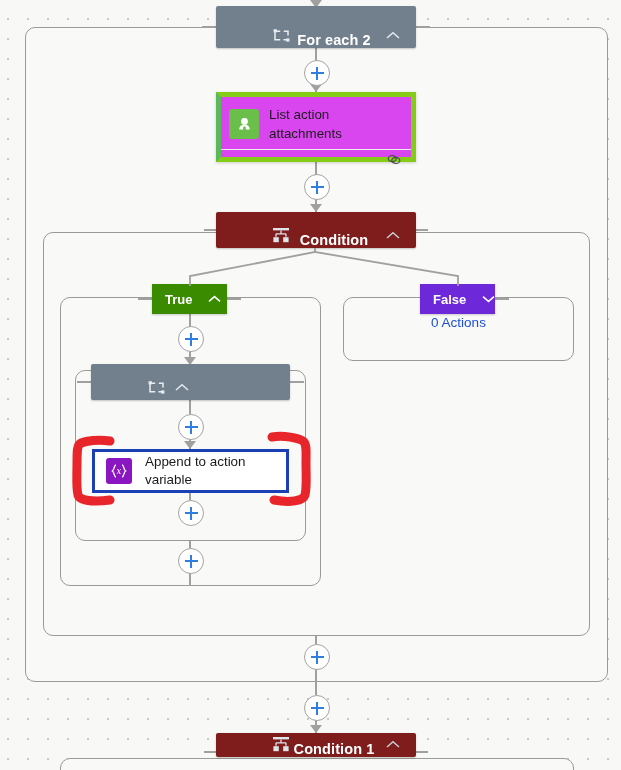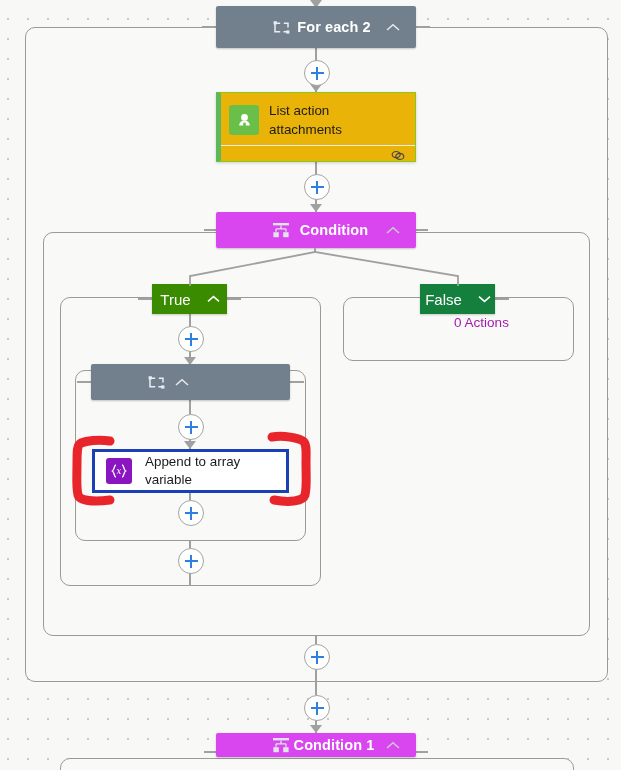--- a/index.html
+++ b/index.html
@@ -24,52 +24,52 @@
   #scope-foreach2{left:25px;top:27px;width:583px;height:655px;}
   #scope-condition{left:43px;top:232px;width:547px;height:404px;}
   #scope-true{left:60px;top:297px;width:261px;height:289px;}
   #scope-foreach1{left:75px;top:370px;width:231px;height:171px;}
   #scope-false{left:343px;top:297px;width:231px;height:64px;}
   #scope-condition1{left:60px;top:758px;width:514px;height:60px;}
 
   
   .node-head{
     position:absolute;box-sizing:border-box;
-    display:flex;align-items:center;
+    display:flex;align-items:flex-end;
     color:#ffffff;
     border-radius:2px;
     box-shadow:0 1px 2px rgba(0,0,0,.22);
     z-index:6;
     padding-left:40px;
   }
   .node-head .hicon{
     flex:0 0 auto;display:flex;align-items:center;justify-content:center;
     width:26px;height:26px;margin-left:12px;
   }
   .node-head .htitle{
     flex:1 1 auto;text-align:center;
     font-size:14.5px;font-weight:bold;letter-spacing:.1px;
     margin-left:-6px;
   }
   .node-head .hchev{
     flex:0 0 auto;width:26px;height:26px;margin-right:10px;
     display:flex;align-items:center;justify-content:center;
   }
   .loop   {background:#72808e;}
-  .cond   {background:#d946ef;}
+  .cond   {background:#7f1d1d;}
 
   #node-foreach2 {left:216px;top:6px;  width:200px;height:42px;}
   #node-condition{left:216px;top:212px;width:200px;height:36px;}
   #node-foreach1 {left:91px; top:364px;width:199px;height:36px;}
   #node-condition1{left:216px;top:733px;width:200px;height:24px;}
 
   
   .card{
     position:absolute;box-sizing:border-box;
-    background:#eab308;border:1px solid #84cc16;
+    background:#d946ef;border:5px solid #84cc16;
     box-shadow:0 1px 3px rgba(0,0,0,.18);
     z-index:6;
   }
   #card-list{left:216px;top:92px;width:200px;height:70px;border-left:5px solid #5cb85c;}
   .card-row{display:flex;align-items:center;padding:8px 10px 6px 8px;}
   .card-ico{flex:0 0 auto;width:30px;height:30px;border-radius:3px;
             display:flex;align-items:center;justify-content:center;}
   .ico-green{background:#6abf4b;}
   .ico-purple{background:#8a16c1;}
   .card-title{
@@ -100,32 +100,31 @@
     display:flex;align-items:center;justify-content:center;
   }
   .plus::before,.plus::after{content:"";position:absolute;background:#2f7fe0;}
   .plus::before{width:13px;height:2.2px;}
   .plus::after{width:2.2px;height:13px;}
 
   
   .branch{
     position:absolute;box-sizing:border-box;height:30px;
     display:flex;align-items:center;z-index:7;
-    color:#ffffff;font-size:15px;font-weight:normal;
+    color:#ffffff;font-size:13px;font-weight:bold;
     box-shadow:0 1px 2px rgba(0,0,0,.2);
-    justify-content:center;
   }
   .branch .btxt{margin-left:13px;}
   .branch .bchev{margin-left:16px;margin-right:12px;display:flex;align-items:center;}
   #branch-true{left:152px;top:284px;width:75px;background:#3a8b00;}
-  #branch-false{left:420px;top:284px;width:75px;background:#15803d;}
+  #branch-false{left:420px;top:284px;width:75px;background:#6d28d9;}
 
   .zeroactions{
-    position:absolute;left:343px;top:315px;width:277px;
-    text-align:center;font-size:13.5px;color:#a21caf;z-index:5;
+    position:absolute;left:343px;top:315px;width:231px;
+    text-align:center;font-size:13.5px;color:#1d4ed8;z-index:5;
   }
 
   
   .annot{position:absolute;z-index:9;pointer-events:none;}
   #annot-brackets{left:66px;top:429px;width:252px;height:85px;}
 </style>
 </head>
 <body>
 
 <div class="canvas">
@@ -283,21 +282,21 @@
   </div>
 
   <div class="card" id="card-append">
     <span class="card-ico ico-purple">
       <svg width="20" height="16" viewBox="0 0 20 16">
         <path d="M7 2 C5 2 5.4 7 3.4 8 C5.4 9 5 14 7 14" fill="none" stroke="#ffffff" stroke-width="1.3"></path>
         <path d="M13 2 C15 2 14.6 7 16.6 8 C14.6 9 15 14 13 14" fill="none" stroke="#ffffff" stroke-width="1.3"></path>
         <text x="10" y="11.4" font-size="8.5" font-style="italic" text-anchor="middle" fill="#ffffff" font-family="DejaVu Serif, serif">x</text>
       </svg>
     </span>
-    <span class="card-title">Append to array variable</span>
+    <span class="card-title">Append to action variable</span>
   </div>
 
   <div class="node-head cond" id="node-condition1">
     <span class="hicon">
       <svg width="18" height="17" viewBox="0 0 18 17">
         <rect x="1" y="1" width="16" height="2.4" fill="#dfe4e9"></rect>
         <path d="M9 3.4 v3.4 M4 6.8 h10 M4 6.8 v3 M14 6.8 v3" fill="none" stroke="#dfe4e9" stroke-width="1.3"></path>
         <rect x="1.4" y="10.2" width="5.4" height="5" fill="#dfe4e9"></rect>
         <rect x="11.2" y="10.2" width="5.4" height="5" fill="#dfe4e9"></rect>
       </svg>

